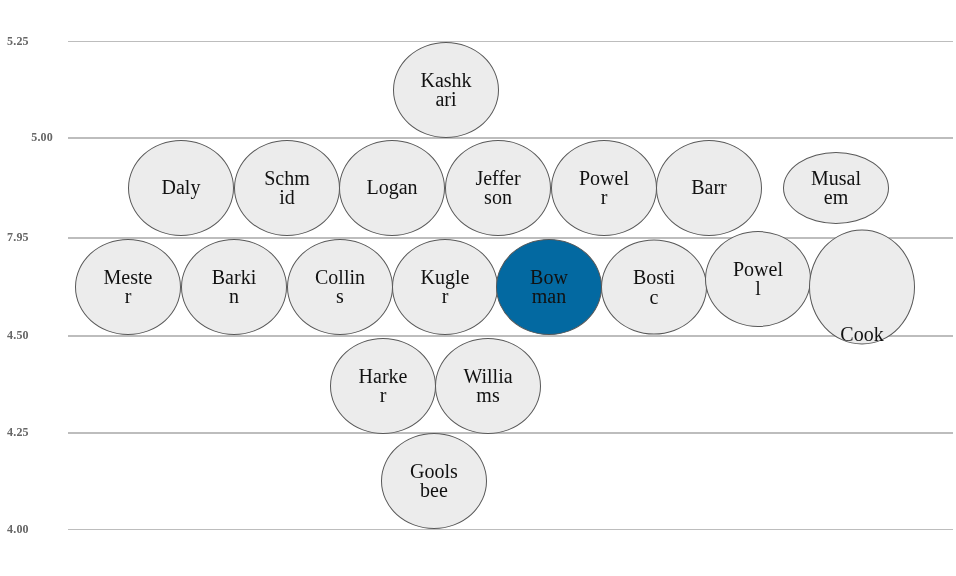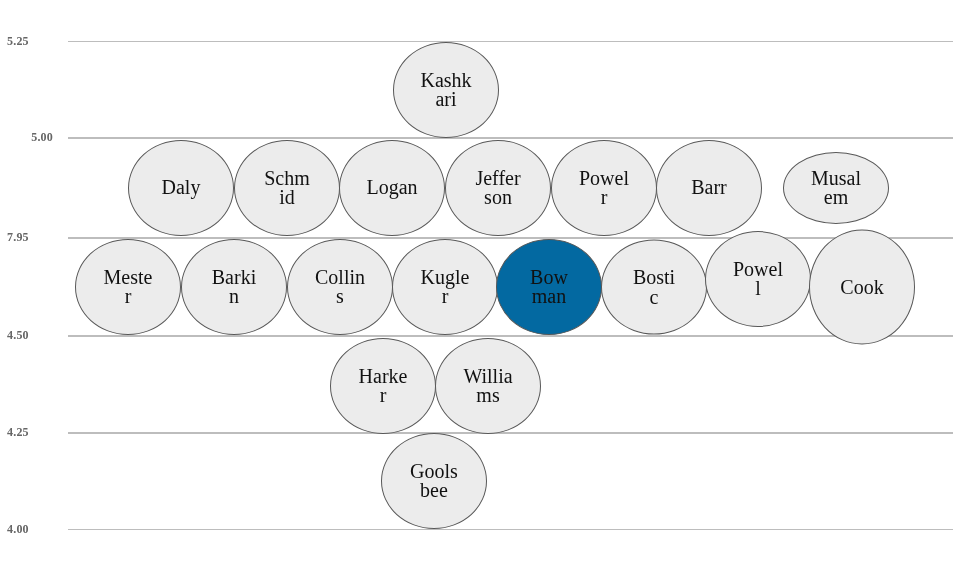--- a/index.html
+++ b/index.html
@@ -123,21 +123,21 @@
 man</span>
       </div>
       <div class="dot" style="width: 106px; height: 95px; left: 654px; top: 287px; background: rgb(236, 236, 236); border-color: rgb(88, 88, 88);">
         <span class="dot-label" style="color: rgb(17, 17, 17);">Bosti
 c</span>
       </div>
       <div class="dot" style="width: 106px; height: 96px; left: 758px; top: 279px; background: rgb(236, 236, 236); border-color: rgb(88, 88, 88);">
         <span class="dot-label" style="color: rgb(17, 17, 17);">Powel
 l</span>
       </div>
-      <div class="dot" style="width: 106px; height: 115px; left: 862px; top: 287px; background: rgb(236, 236, 236); border-color: rgb(88, 88, 88);">
+      <div class="dot" style="width: 106px; height: 115px; left: 862px; top: 287px; background: rgb(236, 236, 236); border-color: rgb(88, 88, 88); align-items: flex-end;">
         <span class="dot-label" style="color: rgb(17, 17, 17);">Cook</span>
       </div>
       <div class="dot" style="width: 106px; height: 96px; left: 383px; top: 386px; background: rgb(236, 236, 236); border-color: rgb(88, 88, 88);">
         <span class="dot-label" style="color: rgb(17, 17, 17);">Harke
 r</span>
       </div>
       <div class="dot" style="width: 106px; height: 96px; left: 488px; top: 386px; background: rgb(236, 236, 236); border-color: rgb(88, 88, 88);">
         <span class="dot-label" style="color: rgb(17, 17, 17);">Willia
 ms</span>
       </div>

